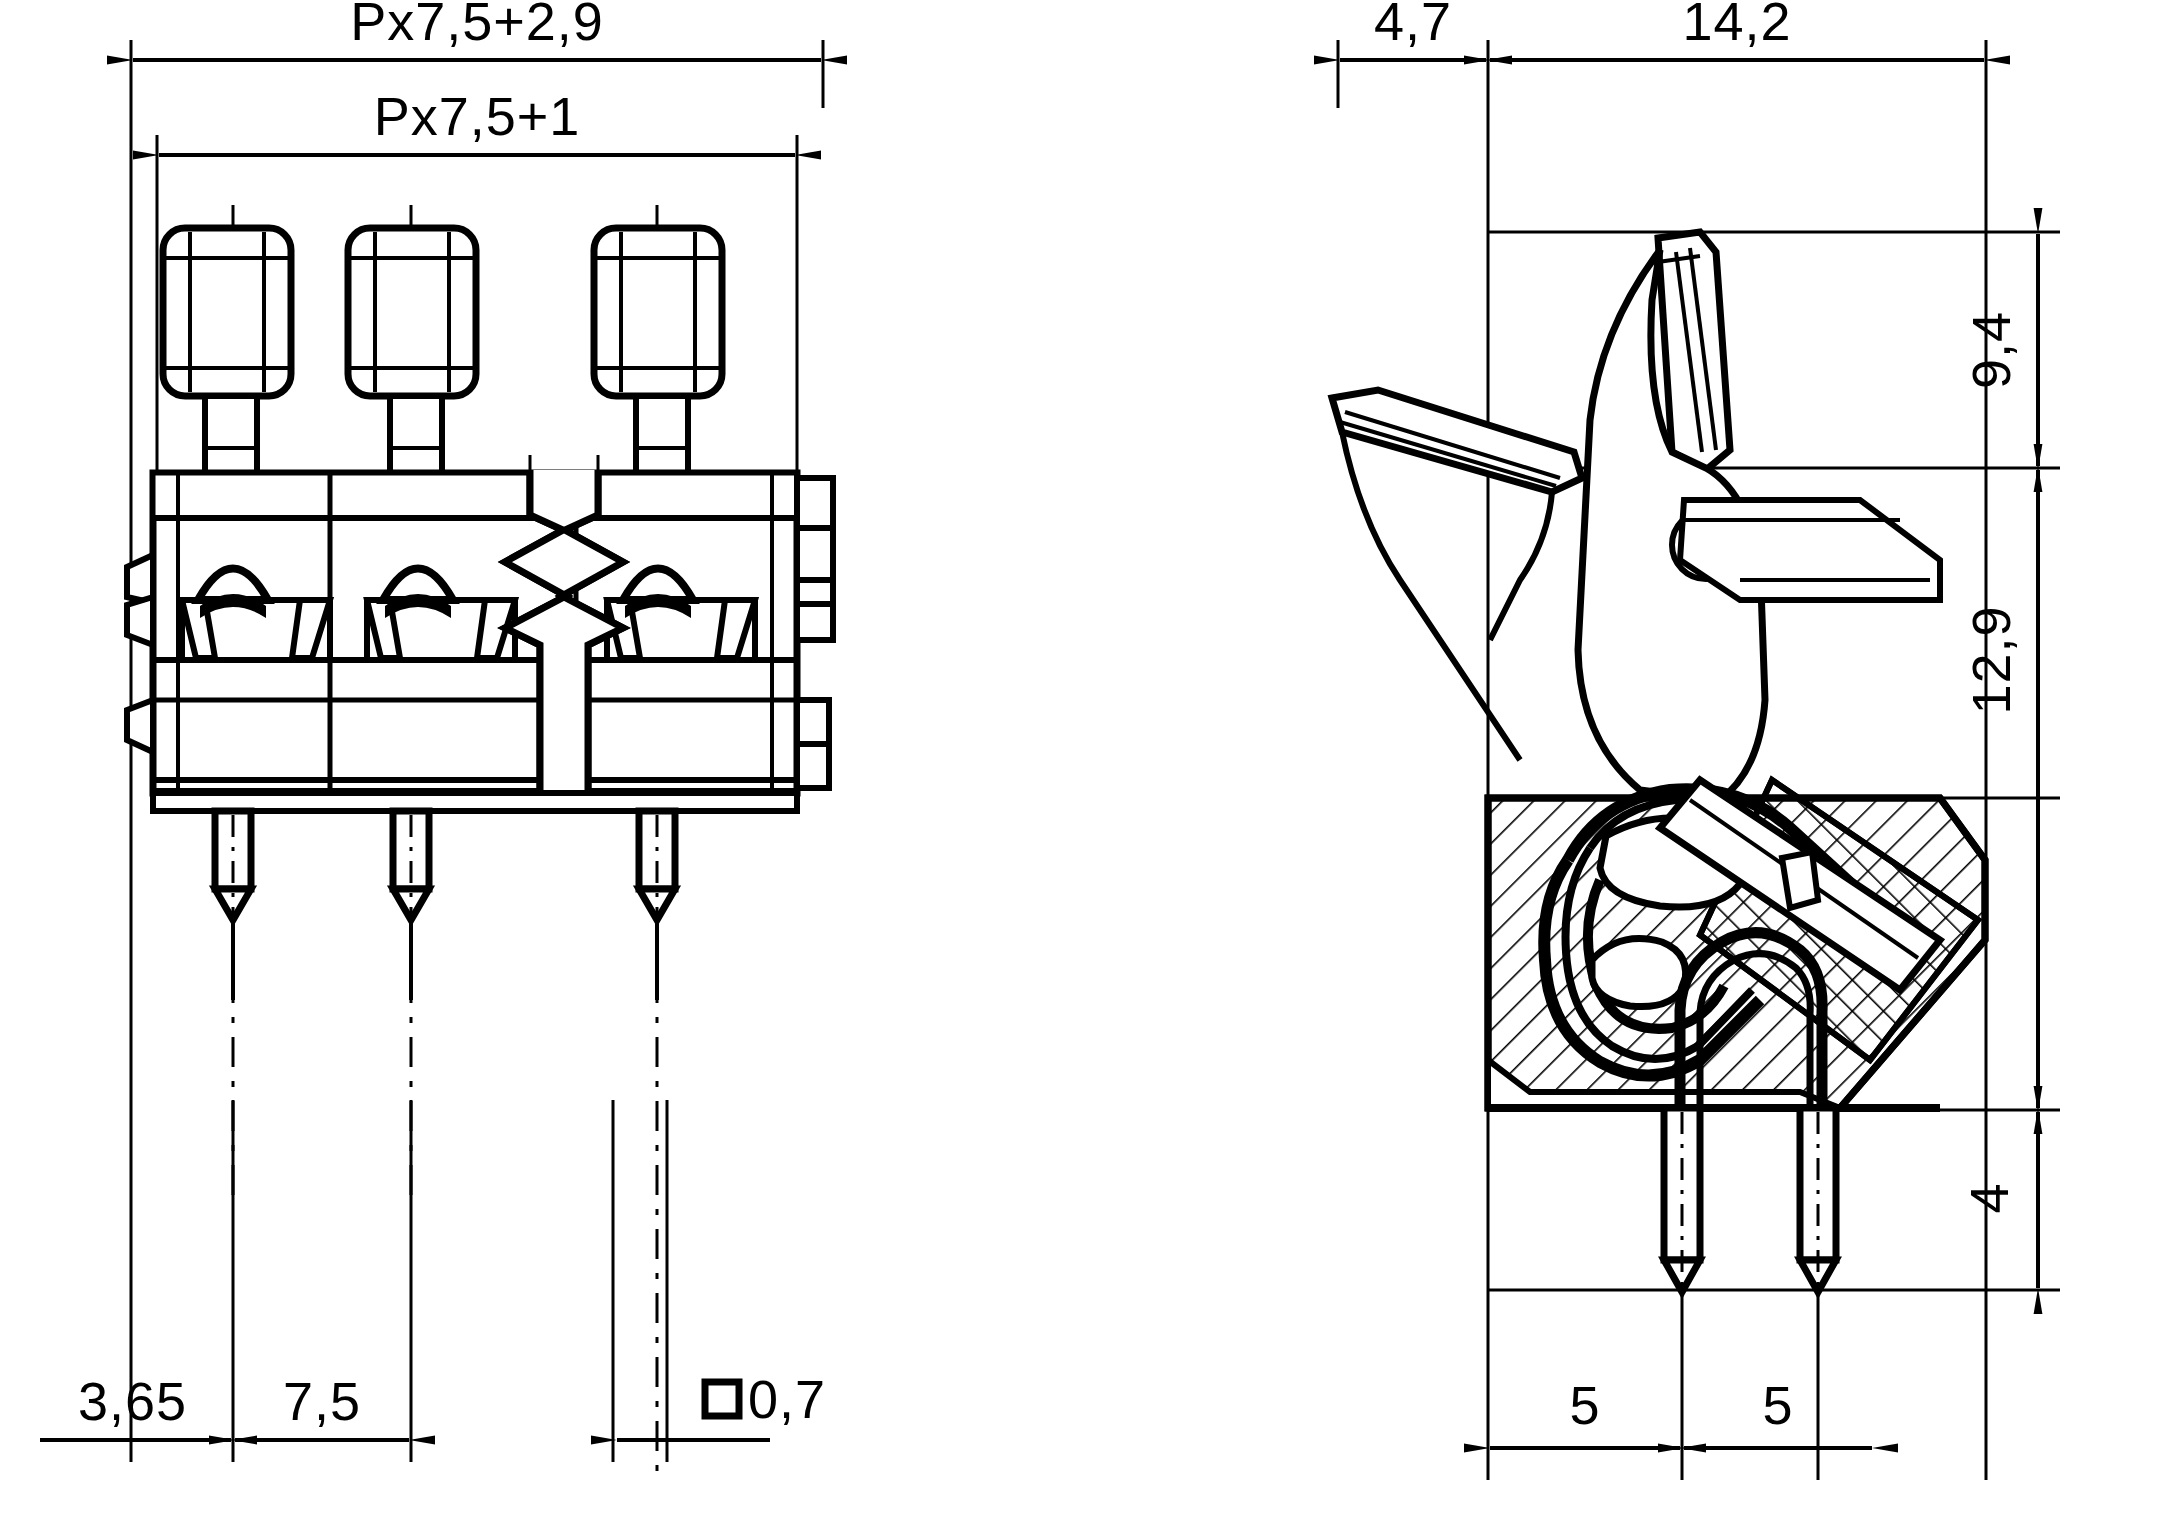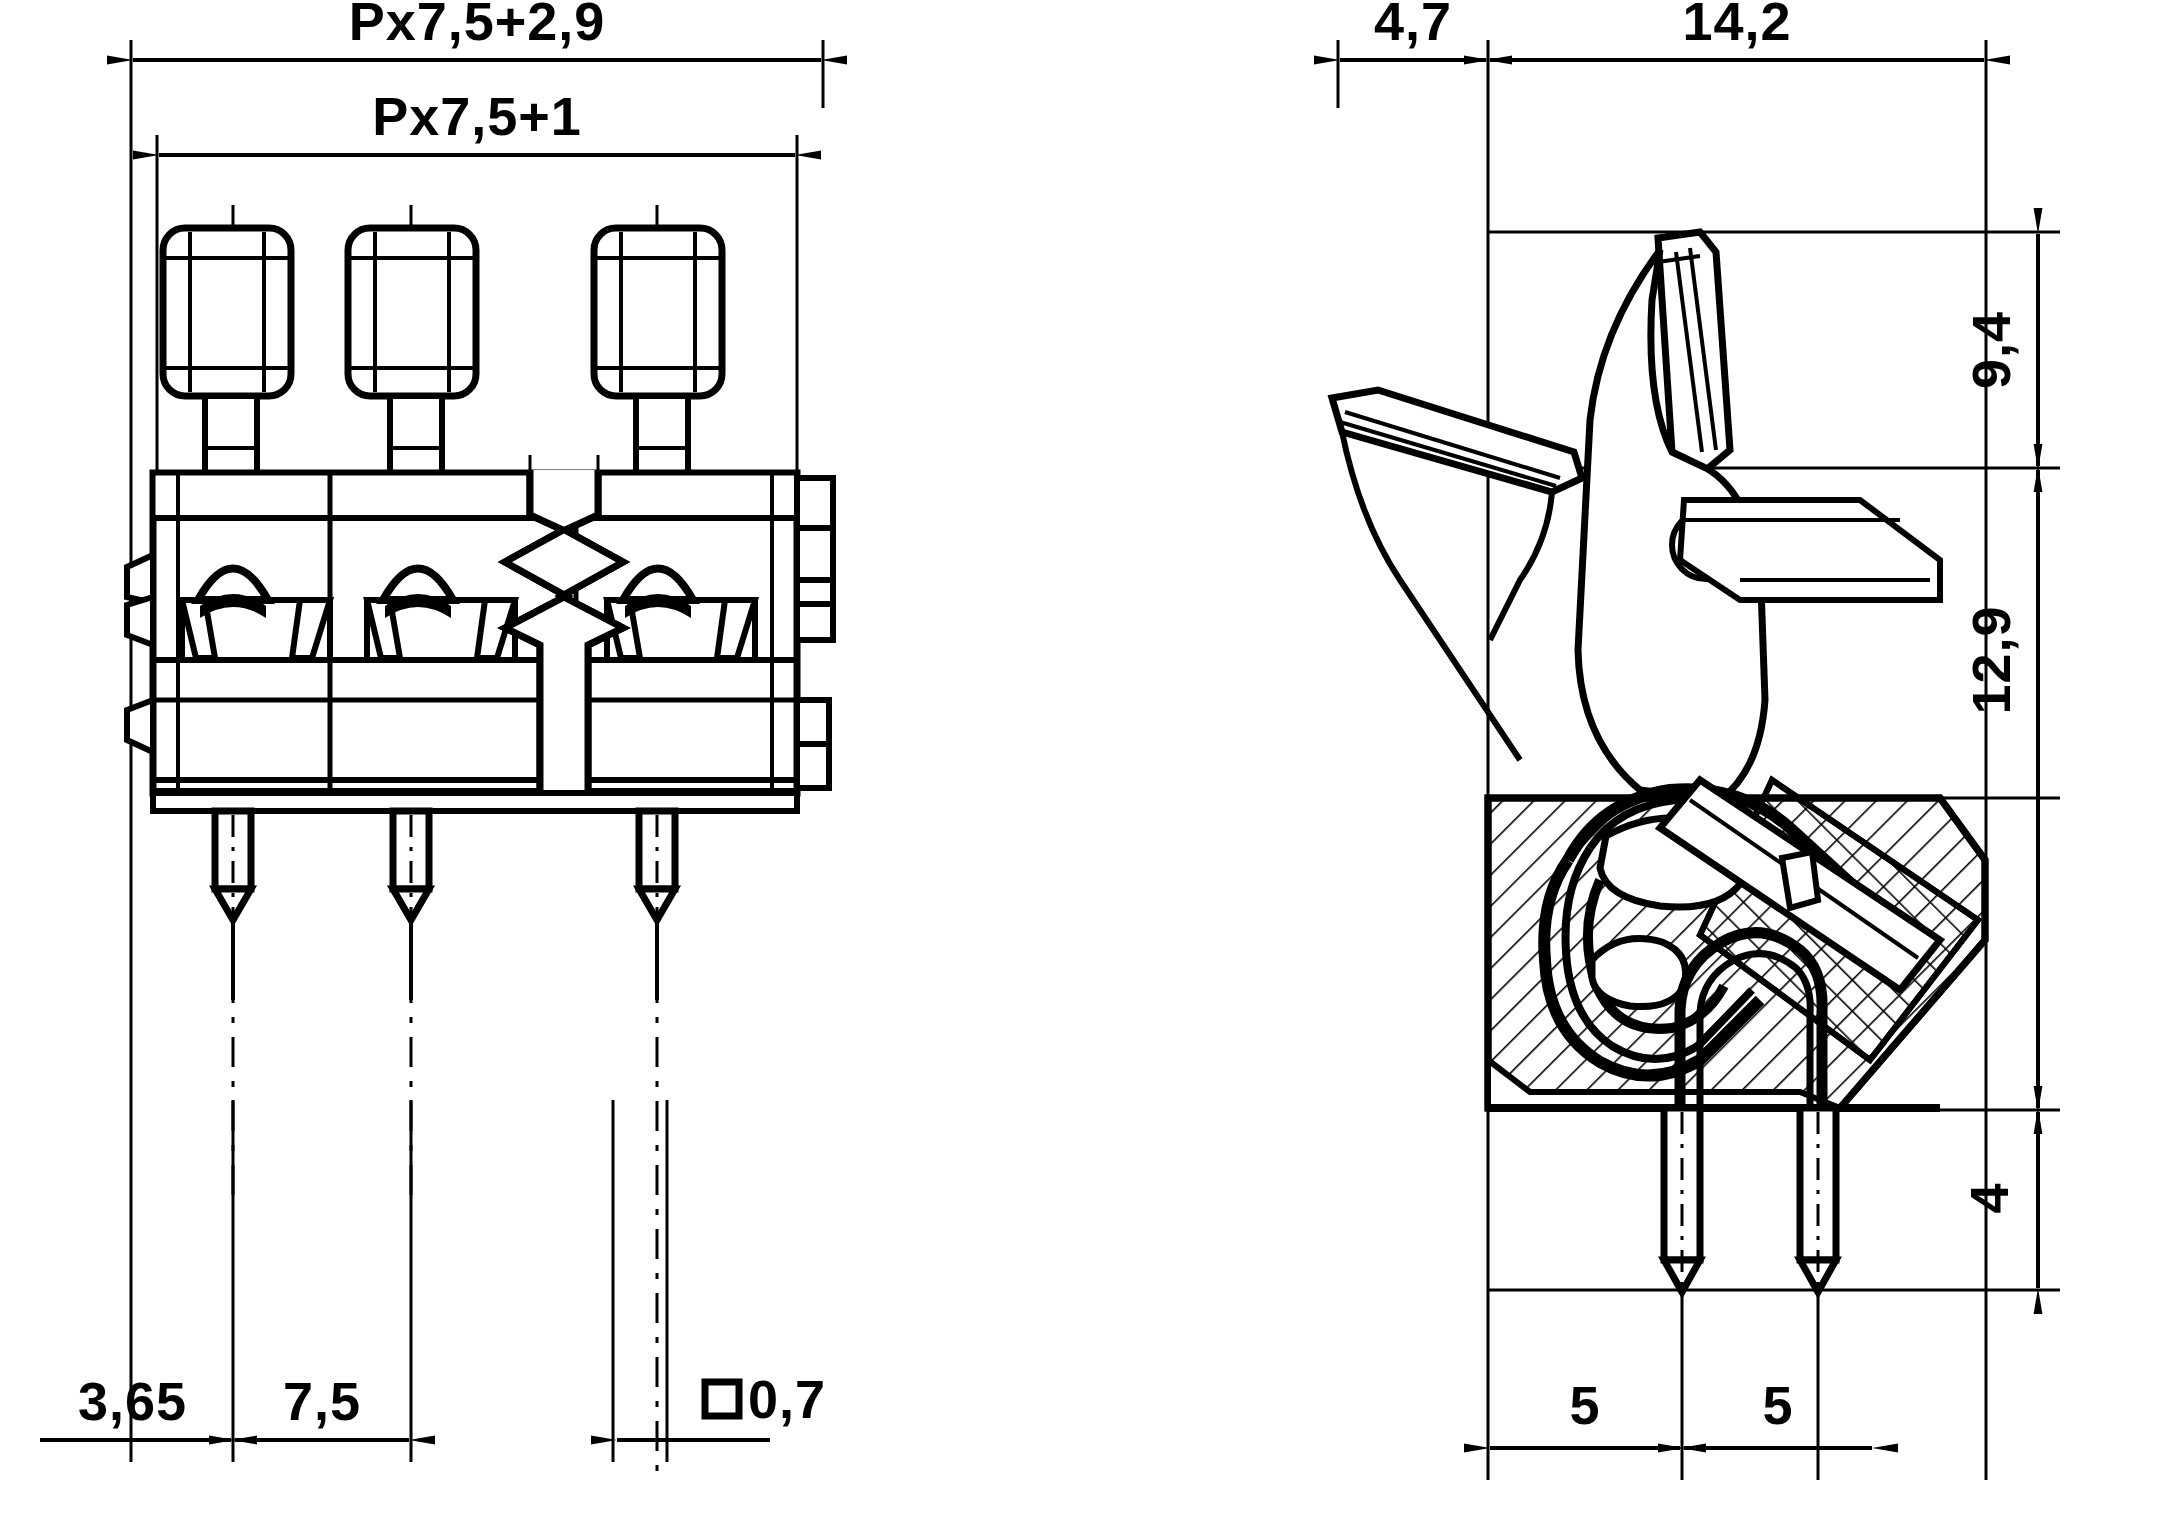--- a/index.html
+++ b/index.html
@@ -1,19 +1,19 @@
 <!DOCTYPE html>
 <html><head>
 <meta charset="utf-8">
 <title>Terminal Block Technical Drawing</title>
 <style>
   html,body{margin:0;padding:0;background:#ffffff;}
   body{width:2184px;height:1519px;overflow:hidden;
        font-family:"Liberation Sans", sans-serif;}
-  #sheet{position:relative;width:2184px;height:1303px;background:#fff;font-weight:bold;}
+  #sheet{position:relative;width:2184px;height:1303px;background:#fff;}
   svg{display:block;}
   .dimtext{font-family:"Liberation Sans", sans-serif;font-size:54px;fill:#000;
            letter-spacing:1px;}
 </style>
 </head>
 <body>
 
 <div id="sheet">
 
 <svg width="2184" height="1519" viewBox="0 0 2184 1519">

